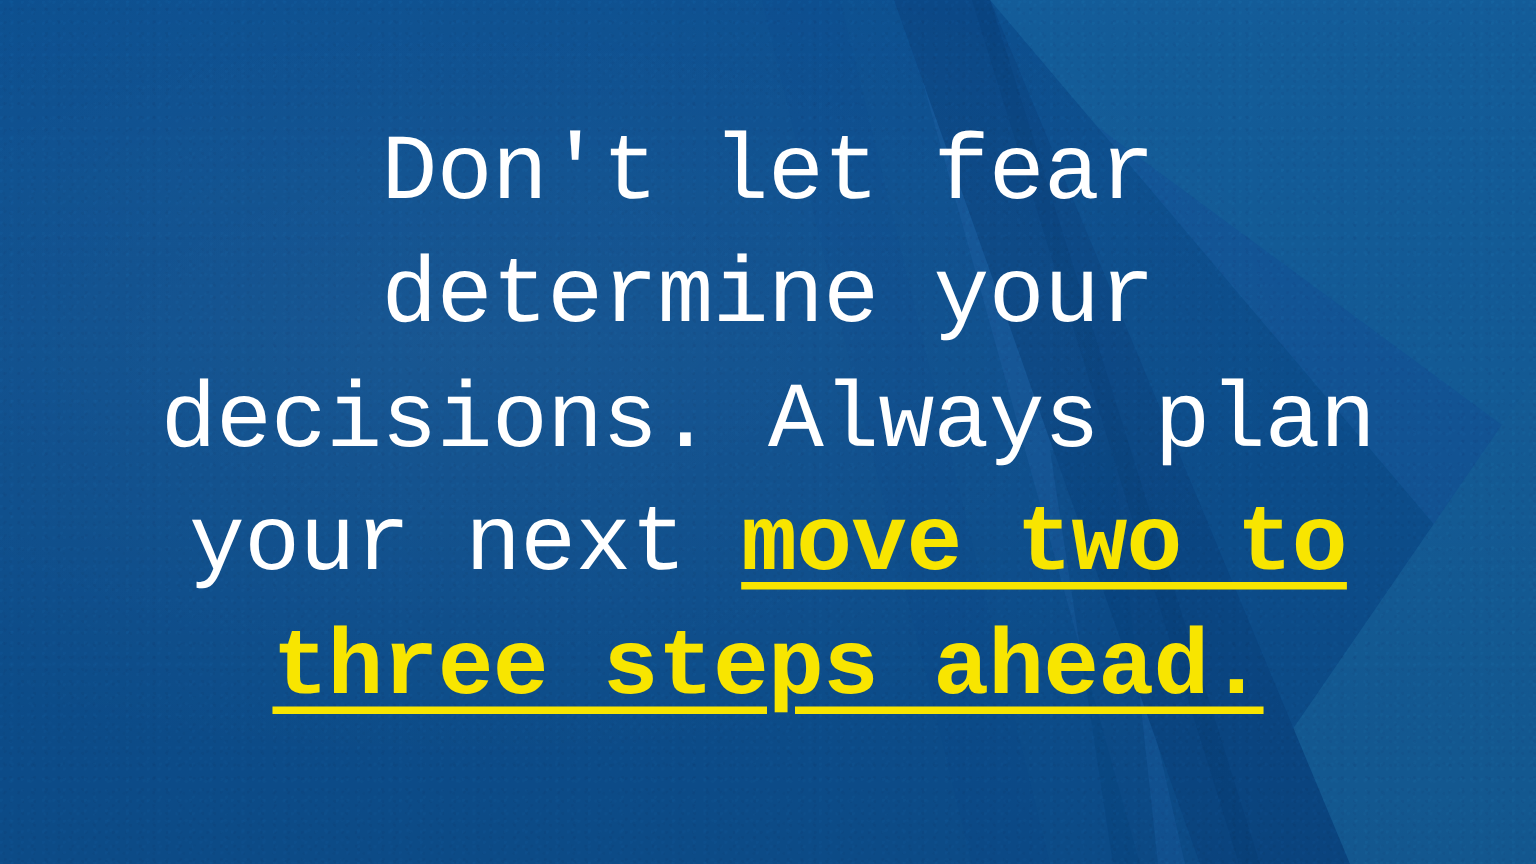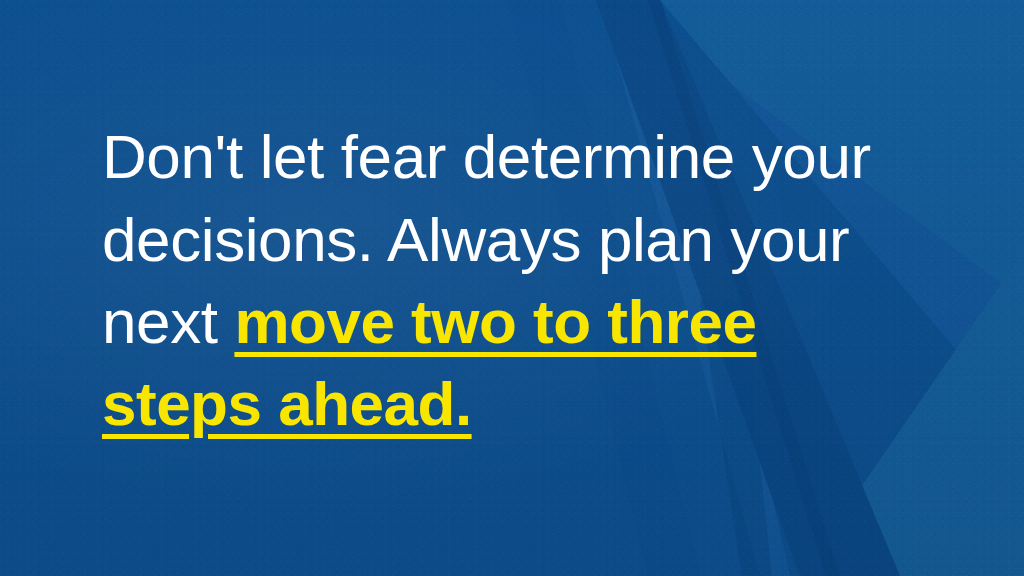--- a/index.html
+++ b/index.html
@@ -110,27 +110,29 @@
     left: 0;
     top: 0;
     width: 1024px;
     height: 576px;
     display: flex;
     align-items: center;
     justify-content: center;
   }
   #quote-text {
     width: 820px;
+    text-align: center;
     color: #ffffff;
     font-size: 62px;
     line-height: 1.33;
     font-weight: 400;
     letter-spacing: -0.4px;
     margin-top: -14px;
     text-rendering: optimizeLegibility;
+    font-family: Liberation Mono, monospace;
   }
   .emph {
     color: #f8e500;
     font-weight: 700;
     text-decoration: underline;
     text-decoration-thickness: 5px;
     text-underline-offset: 9px;
     letter-spacing: -0.5px;
   }
 </style>

